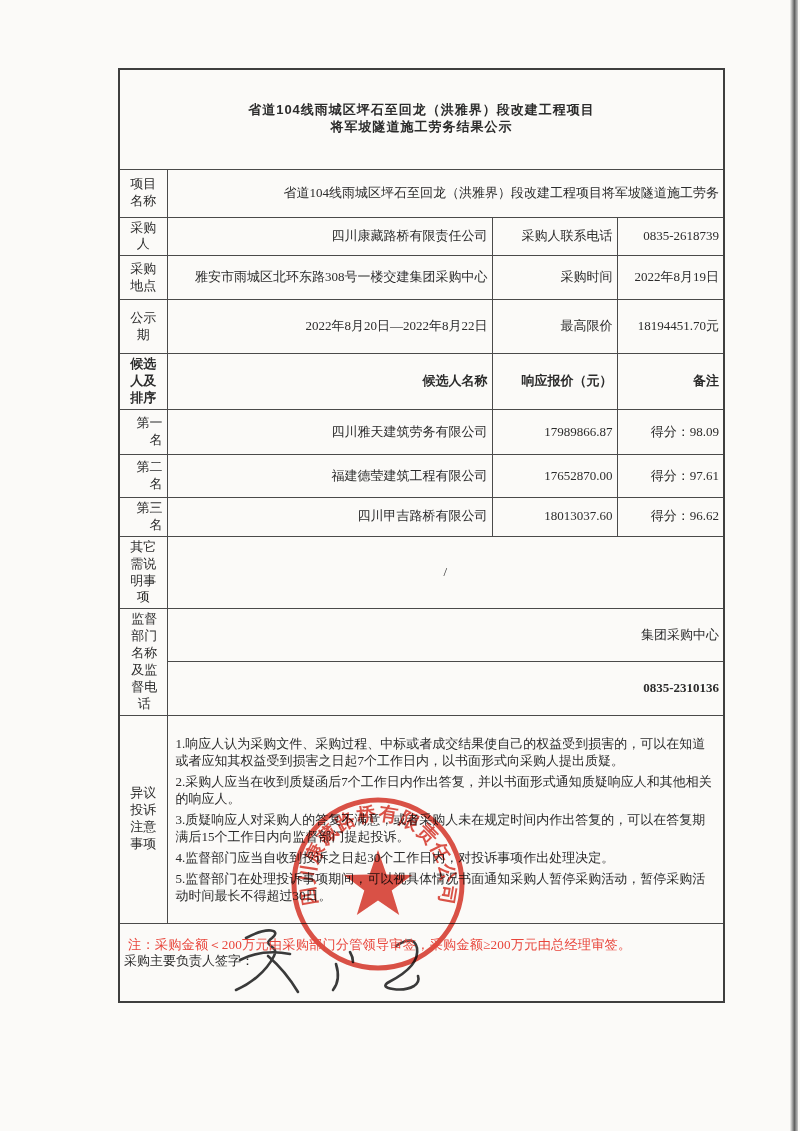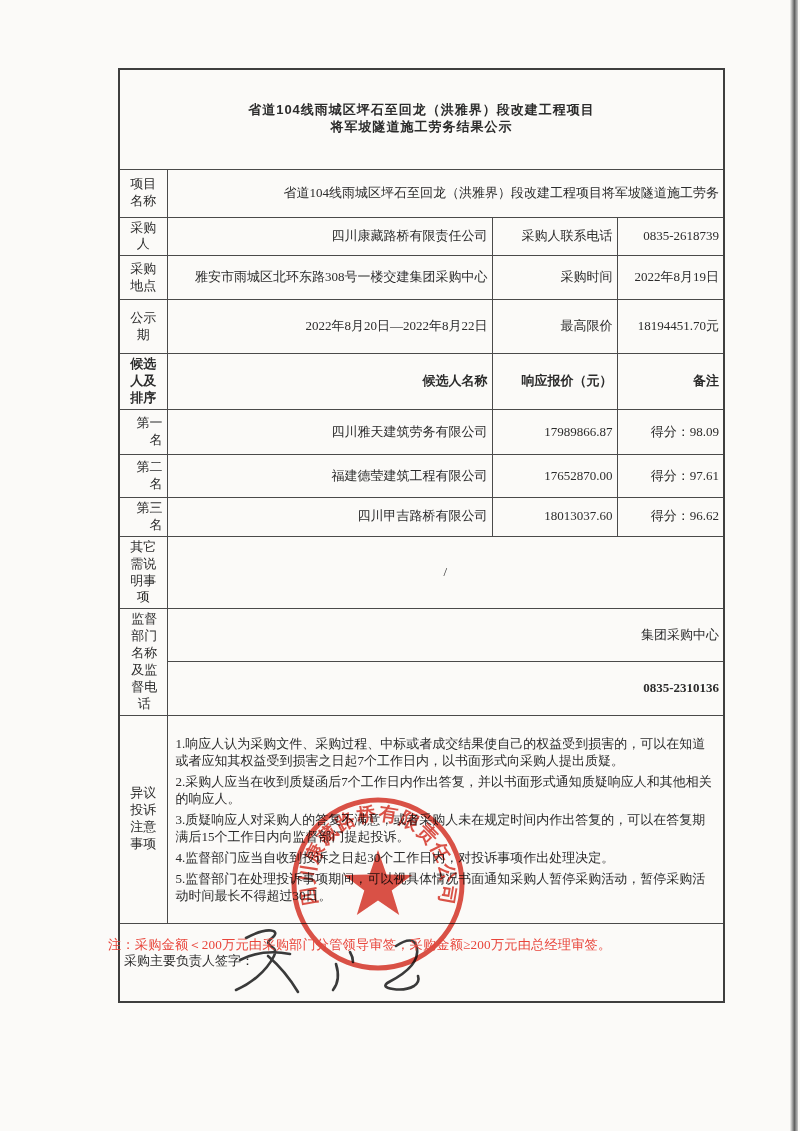--- a/index.html
+++ b/index.html
@@ -55,21 +55,21 @@
   .title-cell{
     text-align:center;vertical-align:middle;
     font-family:"Liberation Sans","DejaVu Sans",sans-serif;
     font-weight:700;font-size:17.5px;line-height:1.75;letter-spacing:1px;
   }
   .complaint-cell{padding:6px 8px;vertical-align:middle;text-align:left;}
   .complaint-cell p{margin:4px;line-height:17px;font-size:13px;text-align:left;}
   .sign-cell{position:relative;text-align:left;padding-left:10px;font-size:14px;}
   .sign-cell .sig-svg{position:absolute;left:108px;top:-12px;}
   .footnote{
-    position:absolute;left:108px;top:936px;width:640px;
+    position:absolute;left:128px;top:936px;width:640px;
     color:var(--note-color);font-size:13.2px;letter-spacing:0.2px;
     font-family:"Liberation Serif","DejaVu Serif",serif;
   }
   .seal{
     position:absolute;left:283px;top:789px;width:190px;height:190px;
     opacity:0.88;mix-blend-mode:multiply;pointer-events:none;
   }
   .slash-cell{text-align:center;font-size:15px;}
 </style>
 </head>

